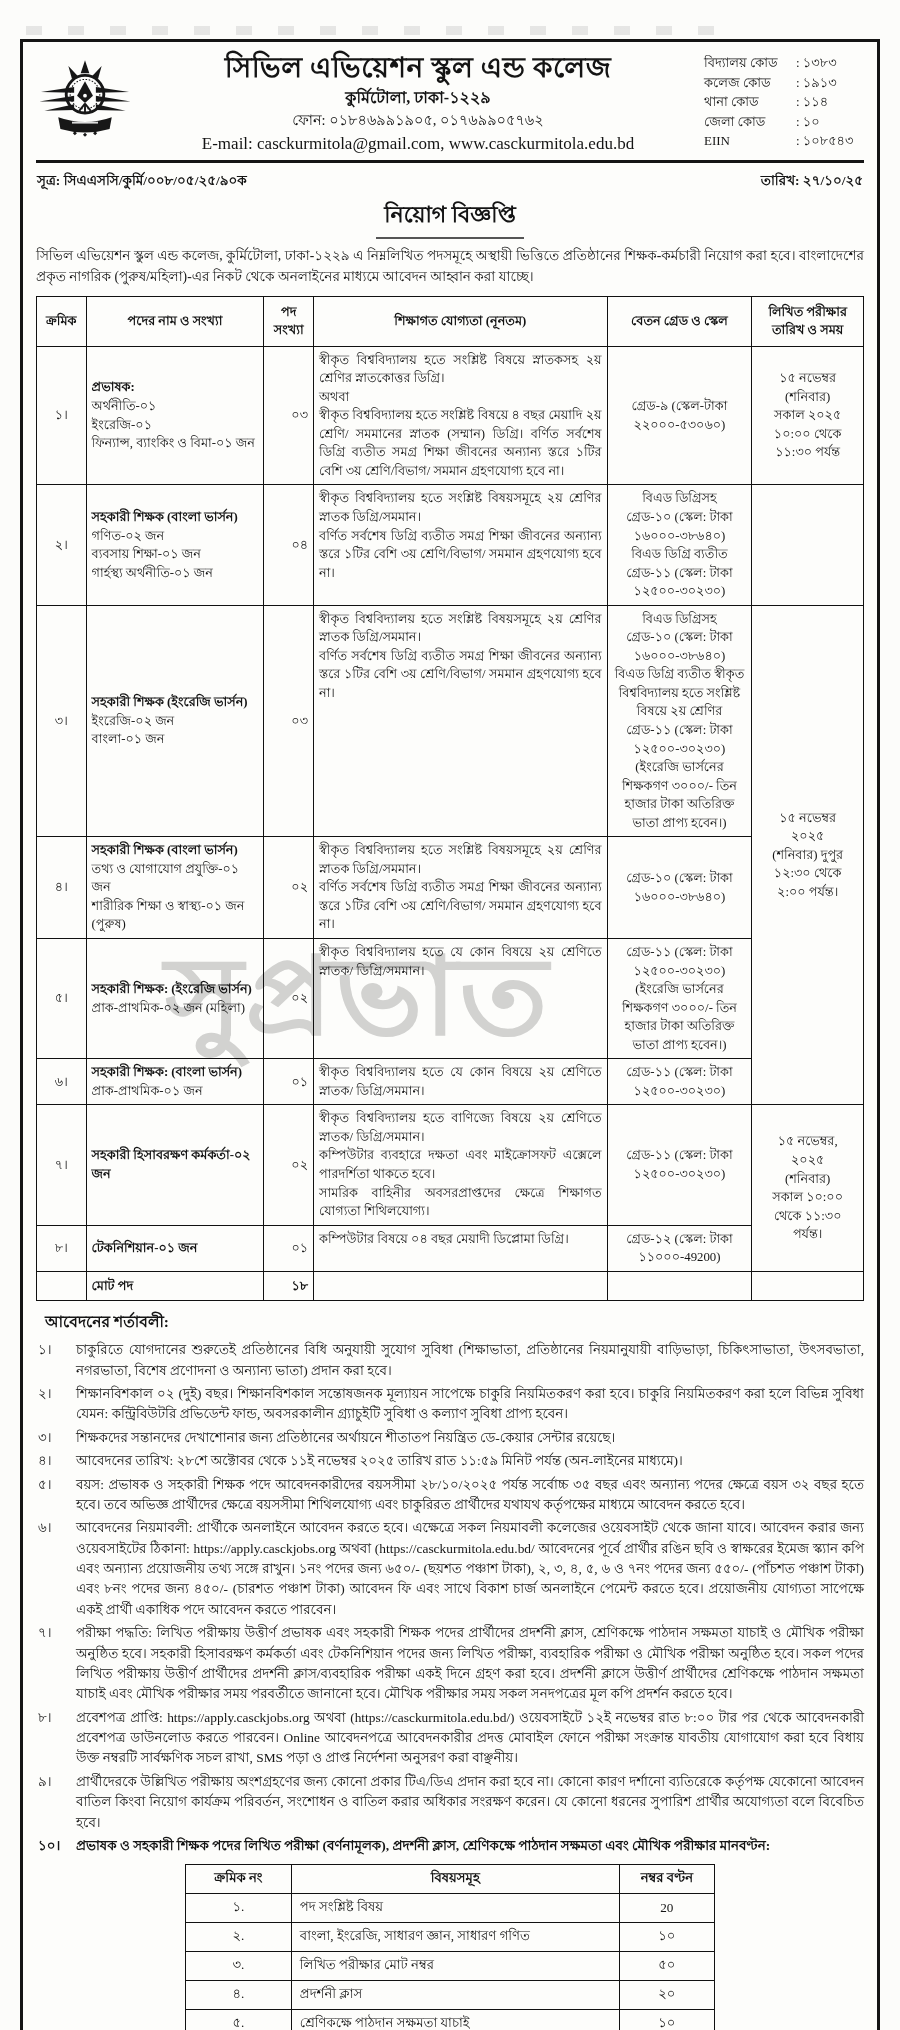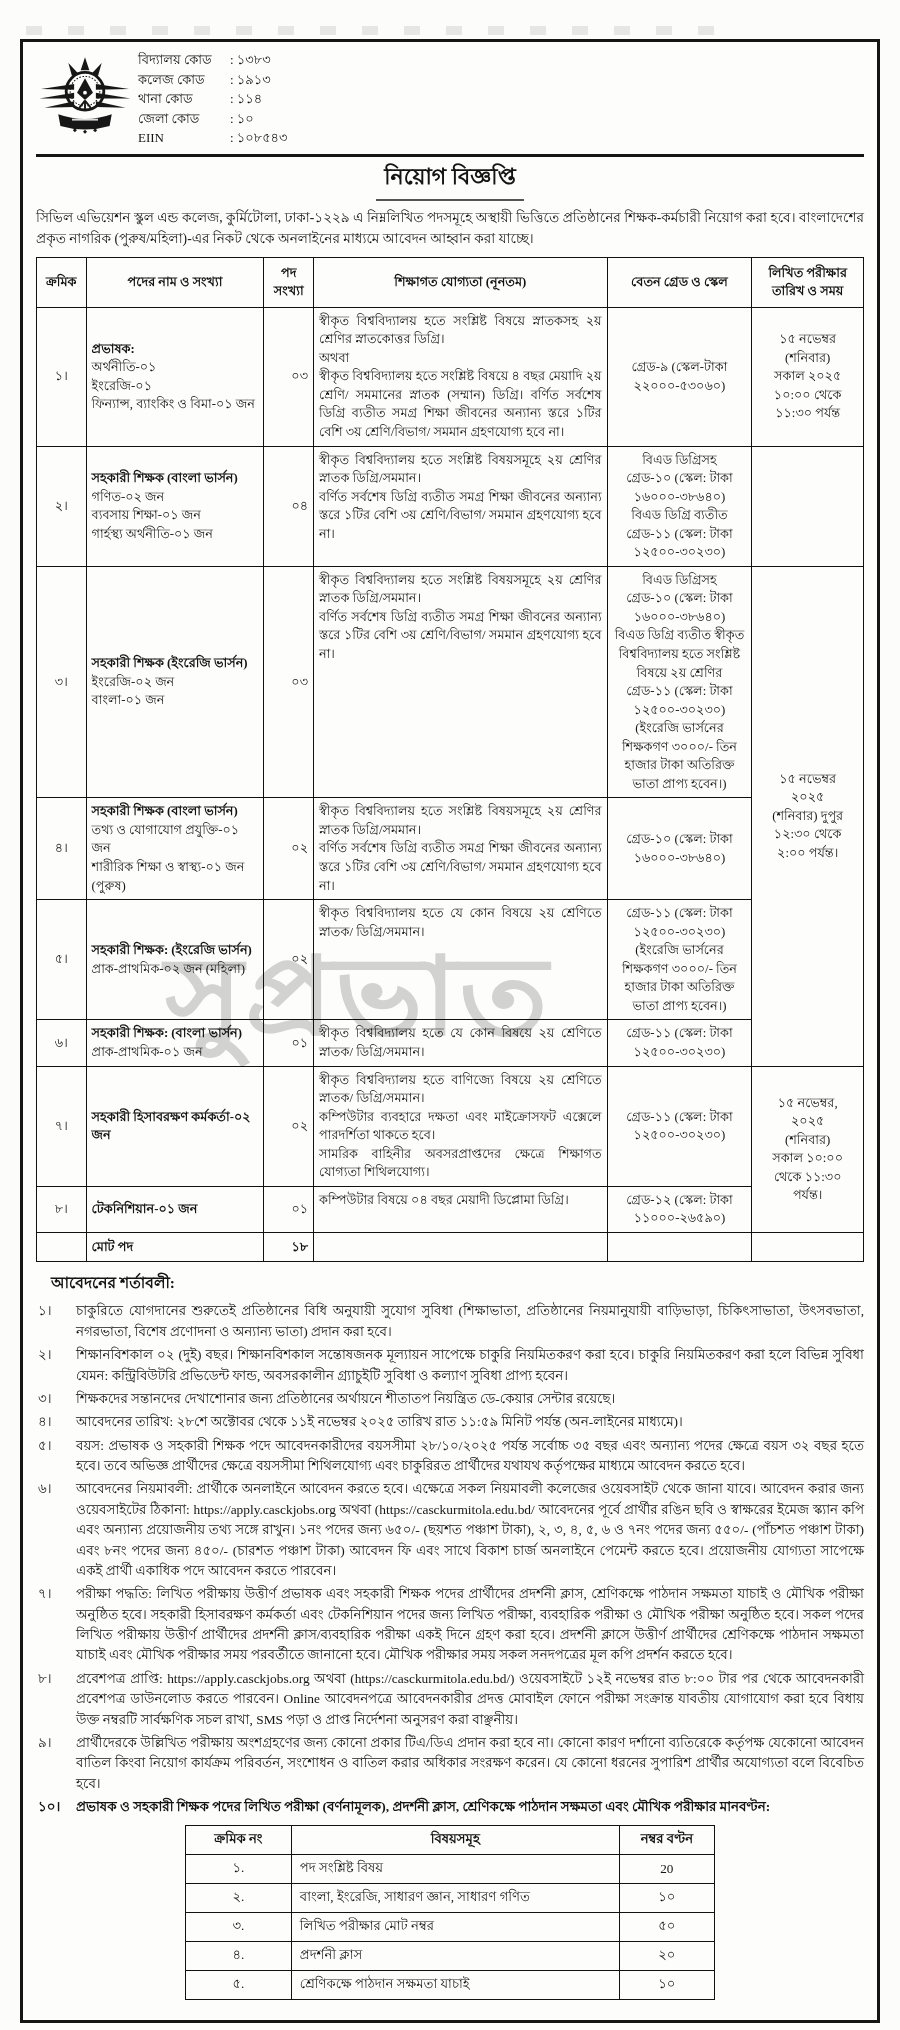--- a/index.html
+++ b/index.html
@@ -49,21 +49,21 @@
   .post-title{font-weight:bold;}
   .ml{white-space:pre-line;}
   .total-row td{font-weight:bold;padding:5px;}
 
   
   .watermark{position:absolute;left:165px;top:905px;z-index:6;pointer-events:none;
     font-size:118px;font-weight:bold;color:#c9c9c9;mix-blend-mode:multiply;
     transform:scaleY(.92);letter-spacing:2px;opacity:.8;}
 
   
-  .cond-heading{font-size:15.5px;font-weight:bold;margin:9px 15px 4px;}
+  .cond-heading{font-size:15.5px;font-weight:bold;margin:9px 9px 4px;}
   .cond-item{display:flex;font-size:13.4px;line-height:1.52;margin:3px 0;}
   .cond-num{min-width:38px;padding-left:2px;}
   .cond-text{flex:1;text-align:justify;}
   .cond-item.bold .cond-text,.cond-item.bold .cond-num{font-weight:bold;}
 
   
   .marks-table{width:64%;margin:8px auto 6px;font-size:13.2px;}
   .marks-table th,.marks-table td{border:1.6px solid #111;padding:3px 8px;}
   .marks-table th{text-align:center;}
   .mk-sl{text-align:center;width:20%;}
@@ -101,20 +101,26 @@
           <circle cx="65" cy="48" r="20.5" fill="none" stroke="#171717" stroke-width="1.4" stroke-dasharray="2.2 2.2"></circle>
           <circle cx="65" cy="50" r="2.6" fill="#fff"></circle>
           <g stroke="#171717" stroke-width="2.6" fill="none">
             <path d="M65 61 L57 71"></path>
               <path d="M65 61 L65 73"></path>
               <path d="M65 61 L73 71"></path>
           </g>
           <rect x="47" y="86" width="36" height="2.6" fill="#fff" opacity=".85"></rect>
         </svg>
       </span>
+      <div class="lh-center">
+        <div class="school-name">সিভিল এভিয়েশন স্কুল এন্ড কলেজ</div>
+        <div class="school-address">কুর্মিটোলা, ঢাকা-১২২৯</div>
+        <div class="school-phone">ফোন: ০১৮৪৬৯৯১৯০৫, ০১৭৬৯৯০৫৭৬২</div>
+        <div class="school-email">E-mail: casckurmitola@gmail.com, www.casckurmitola.edu.bd</div>
+      </div>
       <div class="lh-codes">
         <div class="code-row">
           <span class="code-label">বিদ্যালয় কোড</span>
           <span class="code-value">: ১৩৮৩</span>
         </div>
         <div class="code-row">
           <span class="code-label">কলেজ কোড</span>
           <span class="code-value">: ১৯১৩</span>
         </div>
         <div class="code-row">
@@ -125,20 +131,24 @@
           <span class="code-label">জেলা কোড</span>
           <span class="code-value">: ১০</span>
         </div>
         <div class="code-row">
           <span class="code-label">EIIN</span>
           <span class="code-value">: ১০৮৫৪৩</span>
         </div>
       </div>
     </div>
 
+    <div class="ref-row">
+      <span>সূত্র: সিএএসসি/কুর্মি/০০৮/০৫/২৫/৯০ক</span>
+      <span>তারিখ: ২৭/১০/২৫</span>
+    </div>
 
     <div class="notice-title-wrap">
       <span class="notice-title">নিয়োগ বিজ্ঞপ্তি</span>
     </div>
 
     <p class="intro">সিভিল এভিয়েশন স্কুল এন্ড কলেজ, কুর্মিটোলা, ঢাকা-১২২৯ এ নিম্নলিখিত পদসমূহে অস্থায়ী ভিত্তিতে প্রতিষ্ঠানের শিক্ষক-কর্মচারী নিয়োগ করা হবে। বাংলাদেশের প্রকৃত নাগরিক (পুরুষ/মহিলা)-এর নিকট থেকে অনলাইনের মাধ্যমে আবেদন আহ্বান করা যাচ্ছে।</p>
 
     <table class="main-table">
       <thead>
         <tr>
@@ -260,21 +270,21 @@
 পর্যন্ত।</td>
         </tr>
         <tr>
           <td class="c-serial">৮।</td>
           <td class="c-name">
             <span class="post-title">টেকনিশিয়ান-০১ জন</span>
             <div class="ml"></div>
           </td>
           <td class="c-count">০১</td>
           <td class="c-qual ml">কম্পিউটার বিষয়ে ০৪ বছর মেয়াদী ডিপ্লোমা ডিগ্রি।</td>
-          <td class="c-pay ml">গ্রেড-১২ (স্কেল: টাকা ১১০০০-২৬৫৯০)</td>
+          <td class="c-pay ml">গ্রেড-১২ (স্কেল: টাকা ১১০০০-49200)</td>
         </tr>
         <tr class="total-row">
           <td class="c-serial"></td>
           <td class="c-name">মোট পদ</td>
           <td class="c-count">১৮</td>
           <td class="c-qual"></td>
           <td class="c-pay"></td>
           <td class="c-exam"></td>
         </tr>
       </tbody>

